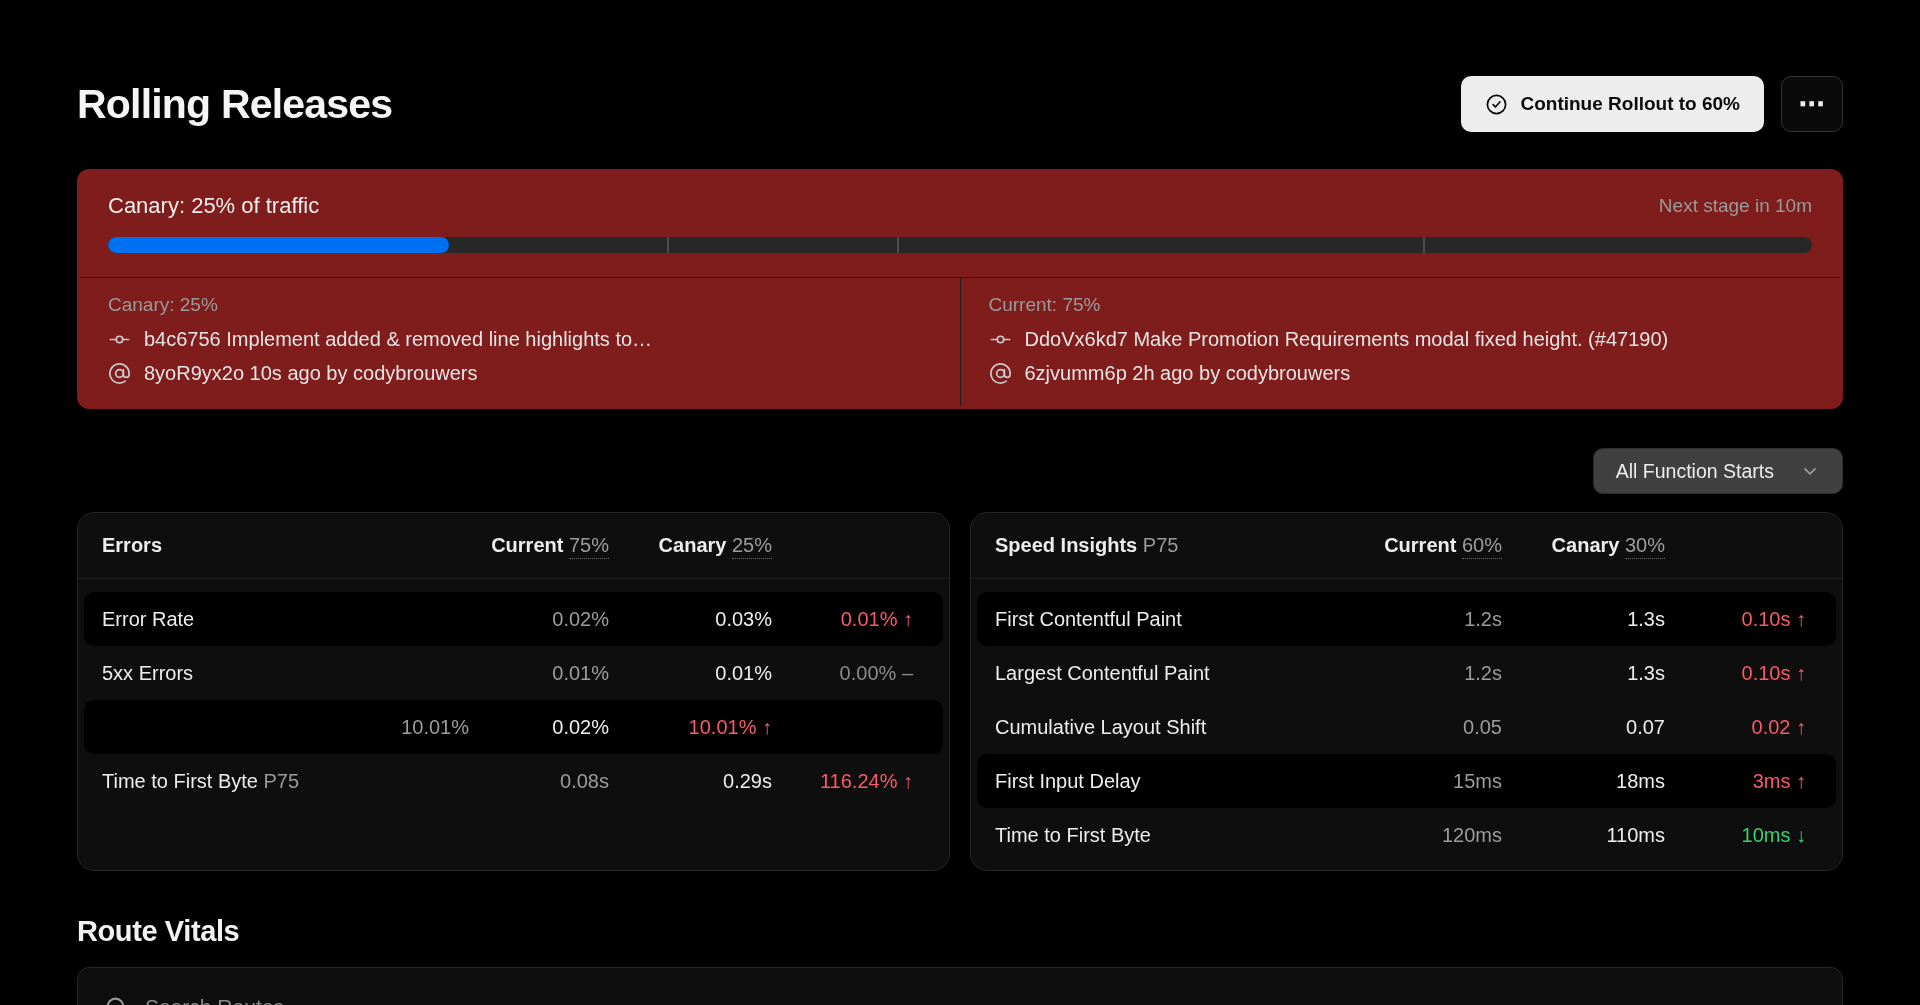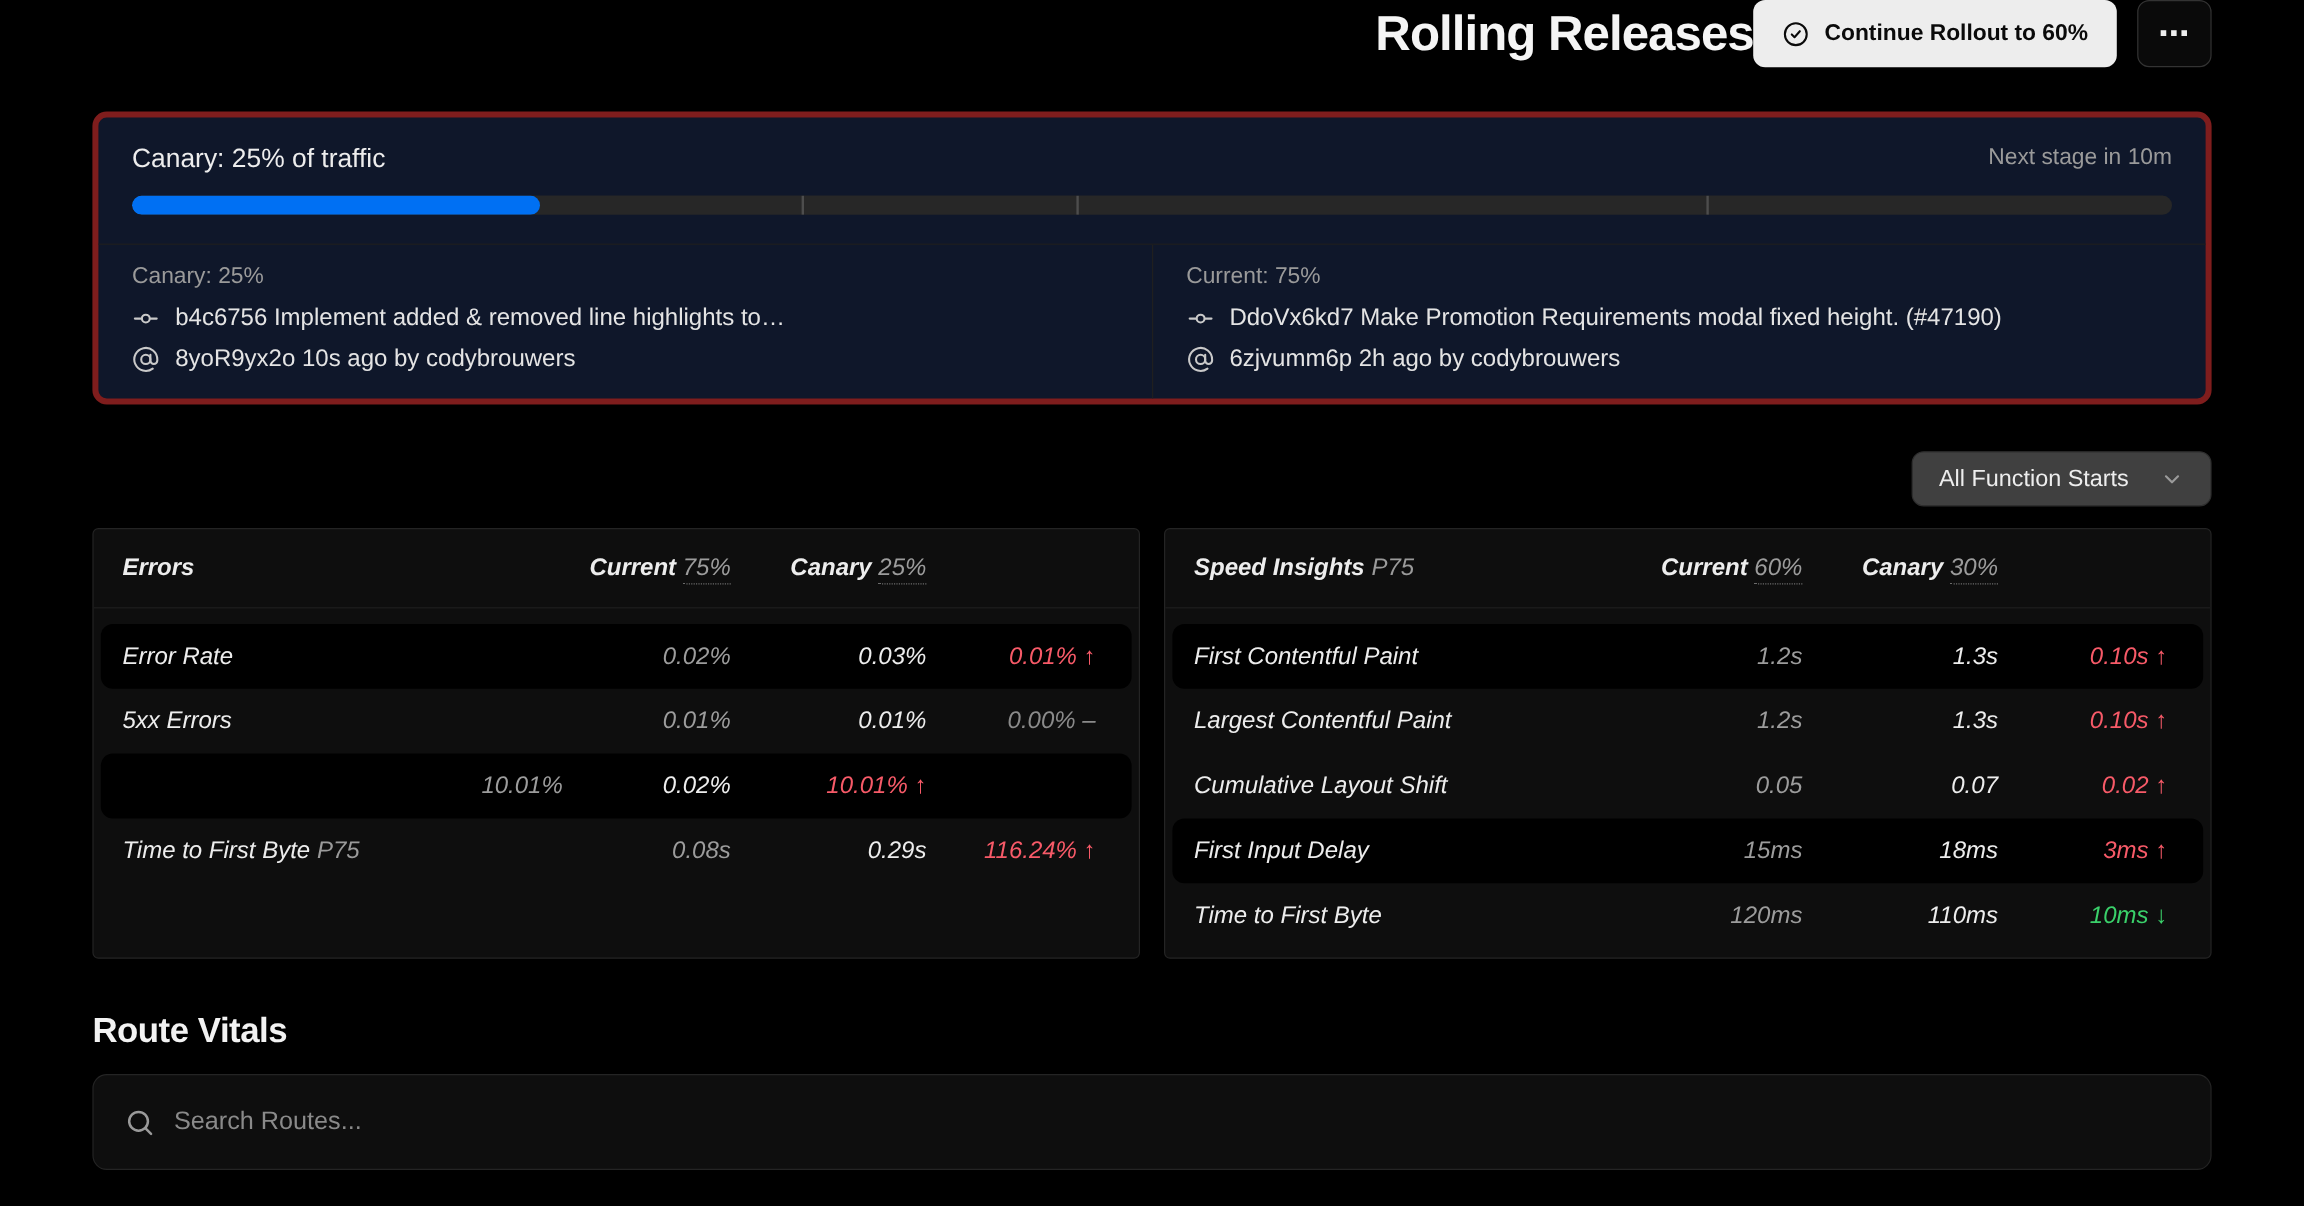--- a/index.html
+++ b/index.html
@@ -6,38 +6,38 @@
   html,body { width:1920px; height:1005px; overflow:hidden; }
   body {
     background:#000;
     font-family:"Liberation Sans","DejaVu Sans",sans-serif;
     color:#ededed;
     -webkit-font-smoothing:antialiased;
   }
   .container { padding:0 77px; }
 
   
-  .page-header { display:flex; align-items:center; justify-content:flex-end; }
+  .page-header { margin-top:76px; display:flex; align-items:center; justify-content:space-between; }
   .page-title { font-size:41px; font-weight:700; letter-spacing:-0.8px; color:#f5f5f5; }
   .header-actions { display:flex; align-items:center; gap:17px; }
   .btn-primary {
     height:56px; display:flex; align-items:center; gap:12px; padding:0 24px;
     background:#ededed; color:#0a0a0a; border:none; border-radius:10px;
     font-size:19px; font-weight:600; font-family:inherit; cursor:pointer;
   }
   .btn-primary svg { width:23px; height:23px; stroke:#0a0a0a; }
   .btn-menu {
     width:62px; height:56px; background:#0a0a0a; border:1px solid #333;
     border-radius:10px; color:#ededed; font-size:26px; font-weight:700;
     display:flex; align-items:center; justify-content:center; cursor:pointer;
     font-family:inherit; letter-spacing:1px; line-height:0;
   }
 
   
-  .rollout-card { margin-top:37px; background:#0f172a; border:5px solid #7f1d1d; border-radius:12px; }
+  .rollout-card { margin-top:37px; background:#7f1d1d; border:3px solid #7f1d1d; border-radius:12px; }
   .rollout-top { padding:21px 28px 24px 28px; }
   .rollout-title-row { display:flex; align-items:center; justify-content:space-between; }
   .rollout-title { font-size:22px; font-weight:500; color:#ededed; }
   .rollout-next { font-size:19px; color:#9a9a9a;margin-left:33px; }
   .progress-track { position:relative; margin-top:18px; height:16px; background:#272727; border-radius:99px; overflow:hidden; }
   .progress-fill { position:absolute; left:0; top:0; bottom:0; background:#0070f3; border-radius:99px; }
   .progress-divider { position:absolute; top:0; bottom:0; width:2px; background:#4d4d4d; }
   .hdivider { height:1px; background:#1f1f1f; }
   .rollout-bottom { display:flex; }
   .rollout-col { flex:1; padding:15px 28px 12px 28px; min-width:0; }
@@ -55,21 +55,21 @@
   }
   .filter-fn { padding:0 22px; gap:26px; }
   .filter-fn svg { width:20px; height:20px; stroke:#9a9a9a; }
   .filter-stage { width:394px; padding:0; }
   .stage-icon-cell { width:57px; height:100%; display:flex; align-items:center; justify-content:center; border-right:1px solid #2e2e2e; }
   .stage-icon-cell svg { width:23px; height:23px; stroke:#ededed; }
   .stage-label { padding-left:22px; }
 
   
   .tables-row { margin-top:18px; display:grid; grid-template-columns:1fr 1fr; gap:20px; }
-  .metric-card { height:359px; background:#0e0e0e; border:1px solid #242424; border-radius:5px; overflow:hidden;font-style:italic; }
+  .metric-card { height:359px; background:#0e0e0e; border:1px solid #242424; border-radius:17px; overflow:hidden; }
   .metric-head {
     height:66px; display:grid; grid-template-columns:1fr 140px 163px 141px;
     align-items:center; padding:0 36px 0 24px; border-bottom:1px solid #1f1f1f;
   }
   .metric-head .t { font-size:20px; font-weight:600; color:#ededed; }
   .suffix { color:#9a9a9a; font-weight:400; }
   .head-col { text-align:right; font-size:20px; font-weight:600; color:#ededed; white-space:nowrap; }
   .dotted-val { color:#9c9c9c; font-weight:400; border-bottom:1px dotted #6b6b6b; padding-bottom:2px; }
   .metric-body { padding-top:13px; }
   .metric-row {

